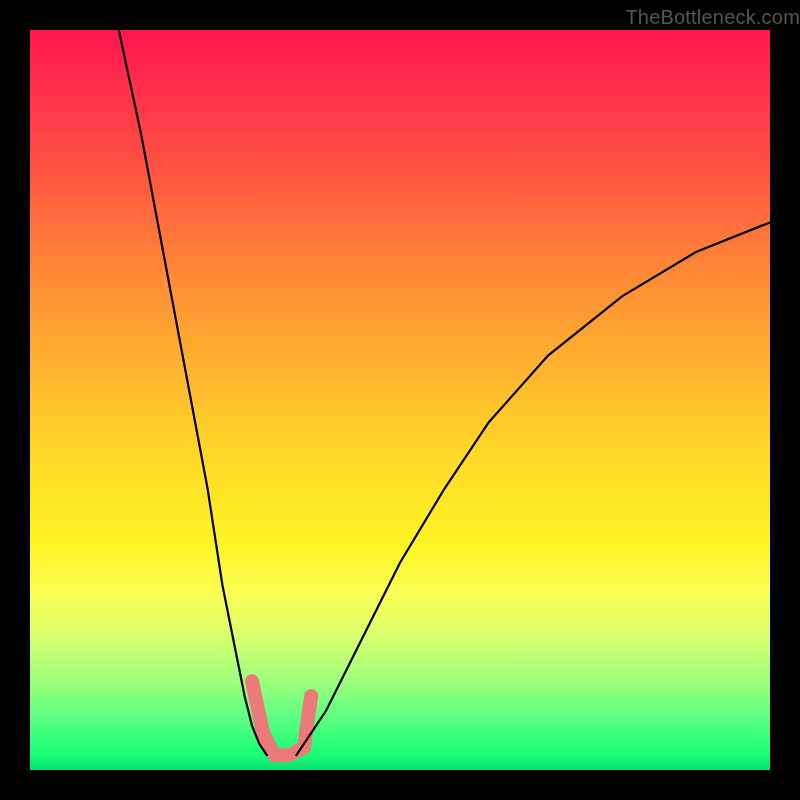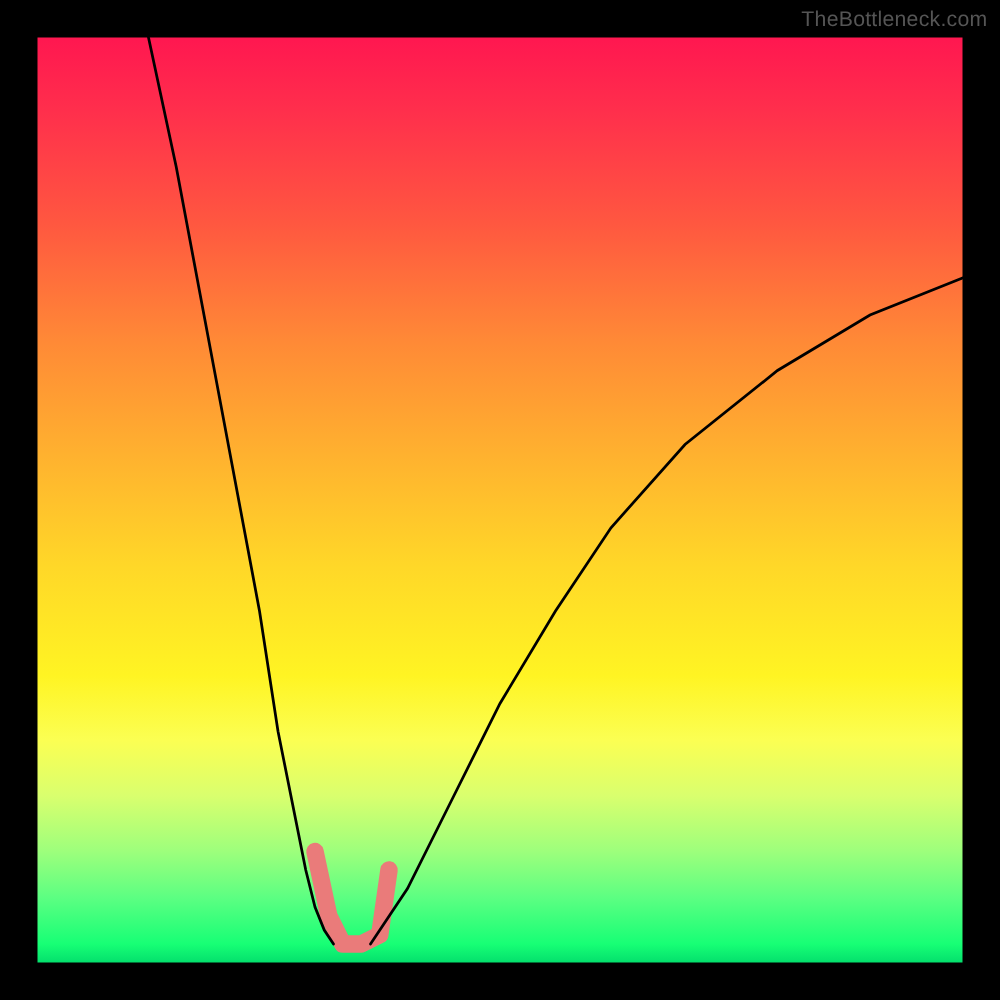--- a/index.html
+++ b/index.html
@@ -5,23 +5,23 @@
   * { margin: 0; padding: 0; box-sizing: border-box; }
   html, body { width: 800px; height: 800px; overflow: hidden; }
   body {
     background: #000;
     position: relative;
     font-family: Arial, Helvetica, sans-serif;
   }
   .watermark {
     position: absolute;
     top: 6px;
-    right: 10px;
+    right: 0;
     color: #555;
-    font-size: 17px;
+    font-size: 20px;
     letter-spacing: 0.2px;
     z-index: 10;
   }
   .plot {
     position: absolute;
     left: 30px;
     top: 30px;
     width: 740px;
     height: 740px;
   }

